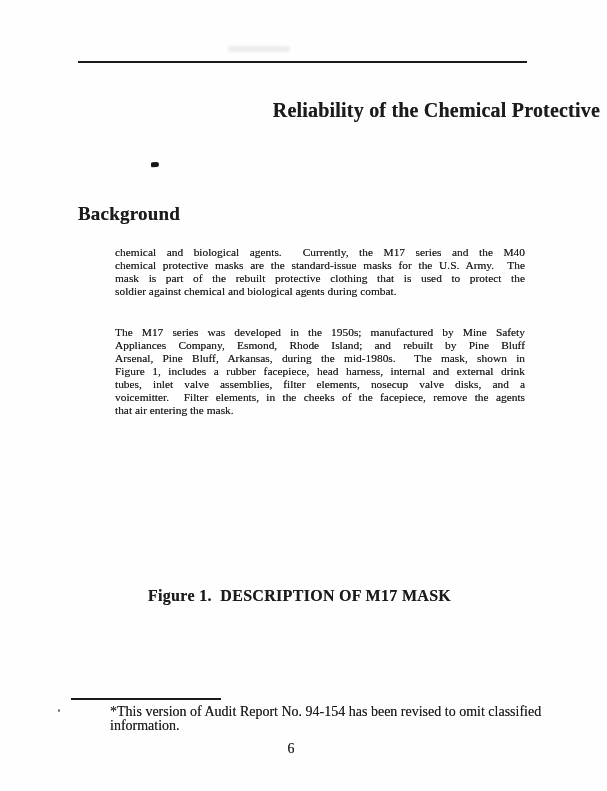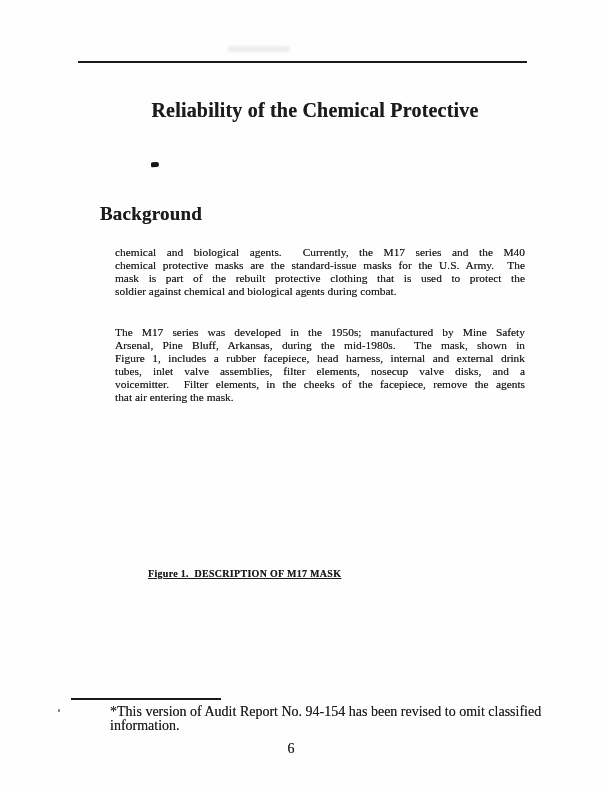--- a/index.html
+++ b/index.html
@@ -35,40 +35,39 @@
   
   .title {
     position: absolute;
     left: 30px; top: 96px;
     width: 570px;
     font-size: 20px;
     font-weight: 700;
     line-height: 28px;
     letter-spacing: 0.2px;
   }
-  .tlines > div { text-align: center; }
+  .tlines > div { text-align: right; }
 
   
   .title-mark {
     position: absolute;
     left: 151px; top: 162px;
     width: 8px; height: 5px;
     background: #151515;
     border-radius: 2px 3px 3px 1px;
     transform: rotate(-4deg);
   }
 
   
   .heading {
     position: absolute;
     left: 78px; top: 203px;
     font-size: 19px;
     font-weight: 700;
     letter-spacing: 0.2px;
-    margin-left: 22px;
   }
 
   
   .body-block {
     position: absolute;
     left: 115px;
     width: 410px;
     font-size: 11.4px;
     line-height: 13px;
   }
@@ -79,26 +78,25 @@
     text-align-last: justify;
     white-space: nowrap;
   }
   .jlines > div:last-child {
     text-align-last: left;
   }
 
   
   .caption {
     position: absolute;
-    left: 148px; top: 568px;
-    font-size: 10px;
+    left: 148px; top: 587px;
+    font-size: 16px;
     font-weight: 700;
     letter-spacing: 0.3px;
     white-space: nowrap;
-    text-decoration: underline;
   }
 
   
   .footnote {
     position: absolute;
     left: 110px; top: 705px;
     width: 414px;
     font-size: 14px;
     line-height: 13.5px;
   }
@@ -148,20 +146,21 @@
 
   <div class="body-block para1 jlines">
       <div>chemical and biological agents.&nbsp; Currently, the M17 series and the M40</div>
       <div>chemical protective masks are the standard-issue masks for the U.S. Army.&nbsp; The</div>
       <div>mask is part of the rebuilt protective clothing that is used to protect the</div>
       <div>soldier against chemical and biological agents during combat.</div>
     </div>
 
   <div class="body-block para2 jlines">
       <div>The M17 series was developed in the 1950s; manufactured by Mine Safety</div>
+      <div>Appliances Company, Esmond, Rhode Island; and rebuilt by Pine Bluff</div>
       <div>Arsenal, Pine Bluff, Arkansas, during the mid-1980s.&nbsp; The mask, shown in</div>
       <div>Figure 1, includes a rubber facepiece, head harness, internal and external drink</div>
       <div>tubes, inlet valve assemblies, filter elements, nosecup valve disks, and a</div>
       <div>voicemitter.&nbsp; Filter elements, in the cheeks of the facepiece, remove the agents</div>
       <div>that air entering the mask.</div>
     </div>
 
   <div class="caption">Figure 1.&nbsp; DESCRIPTION OF M17 MASK</div>
 
   <div class="rule-foot"></div>

